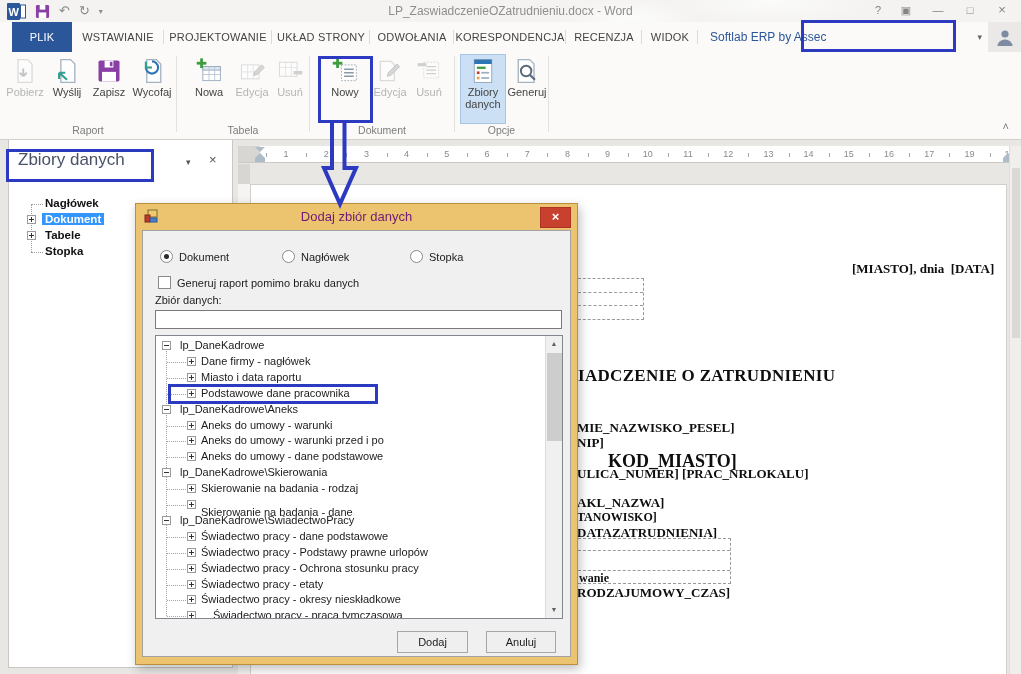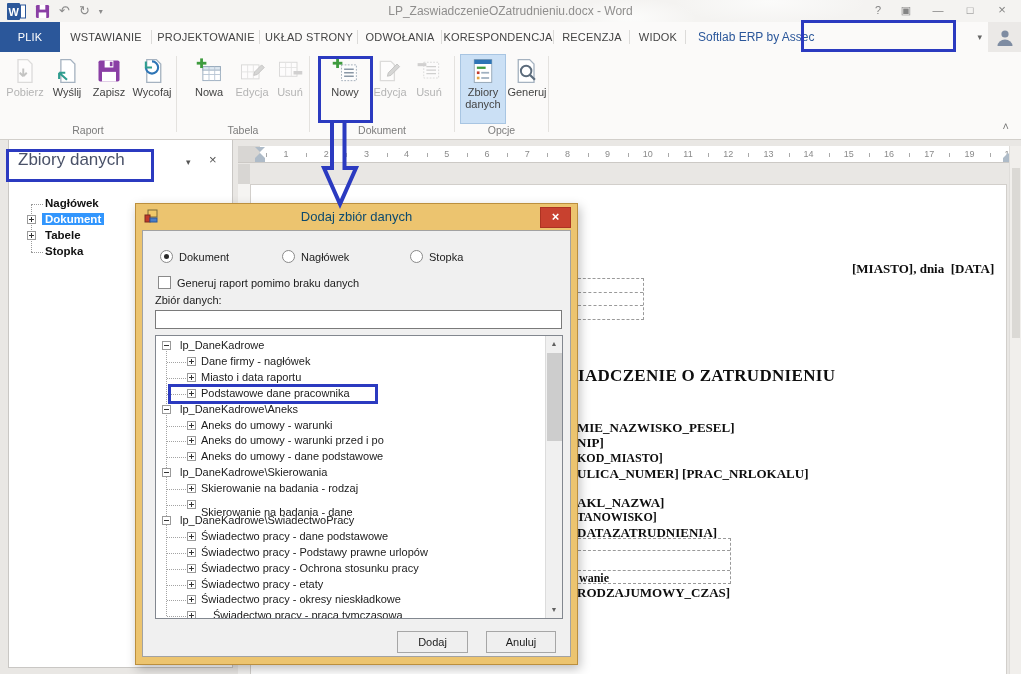--- a/index.html
+++ b/index.html
@@ -80,21 +80,21 @@
   #vscroll .thumb{position:absolute;left:2px;top:22px;width:8px;height:170px;background:#dbd9d5}
 
   .frag{position:absolute;font-family:"Liberation Serif",serif;font-weight:bold;color:#0e0e0e;white-space:pre;z-index:8}
   .dashtbl{position:absolute;z-index:8}
   .dline{position:absolute;border-top:1px dashed #9a9a9a;left:0;right:0}
 
   
   #dialog{position:absolute;left:135px;top:203px;width:443px;height:462px;background:#ecc46f;
           border:1px solid #bb8f3e;box-shadow:2px 4px 10px rgba(0,0,0,.25);z-index:30}
   #dlg-titlebar{position:absolute;left:0;top:0;right:0;height:26px}
-  #dlg-title{position:absolute;left:40px;right:40px;top:5px;text-align:center;font-size:13px;color:#0c4a6e}
+  #dlg-title{position:absolute;left:40px;right:40px;top:5px;text-align:center;font-size:13px;color:#701a75}
   #dlg-close{position:absolute;right:6px;top:3px;width:31px;height:21px;background:#c8412f;border:1px solid #ad3322;
              color:#fff;font-size:13px;font-weight:bold;text-align:center;line-height:18px}
   #dlg-icon{position:absolute;left:8px;top:5px}
   #dlg-body{position:absolute;left:6px;top:26px;right:6px;bottom:7px;background:#f0f0f0;border:1px solid #a2a2a2;font-size:11px;color:#1c1c1c}
 
   .radio{position:absolute;width:13px;height:13px;border:1px solid #8a8a8a;border-radius:50%;background:#fff}
   .radio.checked::after{content:"";position:absolute;left:3px;top:3px;width:5px;height:5px;border-radius:50%;background:#2b2b2b}
   .dlbl{position:absolute;white-space:nowrap}
   .chk{position:absolute;width:13px;height:13px;border:1px solid #8a8a8a;background:#fff}
   #dlg-input{position:absolute;left:12px;top:79px;width:407px;height:19px;border:1px solid #7a7a7a;background:#fff;font-size:11px;padding:0 3px;font-family:"Liberation Sans",sans-serif}
@@ -139,21 +139,21 @@
     </div>
     <div id="title-text">LP_ZaswiadczenieOZatrudnieniu.docx - Word</div>
     <span class="winctl" style="right:132px">?</span>
     <span class="winctl" style="right:104px">▣</span>
     <span class="winctl" style="right:72px">—</span>
     <span class="winctl" style="right:40px">□</span>
     <span class="winctl" style="right:8px;font-size:13px">×</span>
   </div>
 
   <div id="tabrow">
-    <div class="tab active" style="width: 60px;">PLIK</div>
+    <div class="tab active" style="width: 60px; margin-left: 12px;">PLIK</div>
       <div class="tab" style="width: 92px;">WSTAWIANIE</div>
       <div class="tab" style="width: 108px;">PROJEKTOWANIE</div>
       <div class="tab" style="width: 98px;">UKŁAD STRONY</div>
       <div class="tab" style="width: 84px;">ODWOŁANIA</div>
       <div class="tab" style="width: 112px;">KORESPONDENCJA</div>
       <div class="tab" style="width: 76px;">RECENZJA</div>
       <div class="tab" style="width: 56px;">WIDOK</div>
       <div class="tab addin" style="padding: 0px 12px;">Softlab ERP by Assec</div>
       <div id="tab-right">
       <span id="acct-caret">▾</span>
@@ -348,21 +348,21 @@
   <div id="page"></div>
   <div id="vscroll">
       <div class="thumb"></div>
     </div>
 
   <div id="frags">
       <span class="frag" style="left: 852px; top: 261px; font-size: 13px;">[MIASTO], dnia  [DATA]</span>
       <span class="frag" style="left: 578px; top: 366px; font-size: 17px; letter-spacing: 0.3px;">IADCZENIE O ZATRUDNIENIU</span>
       <span class="frag" style="left: 577px; top: 420px; font-size: 13px;">MIE_NAZWISKO_PESEL]</span>
       <span class="frag" style="left: 577px; top: 435px; font-size: 13px;">NIP]</span>
-      <span class="frag" style="left: 577px; top: 451px; font-size: 12px;">KOD_MIASTO]</span>
+      <span class="frag" style="left: 577px; top: 451px; font-size: 18px; padding-left: 31px;">KOD_MIASTO]</span>
       <span class="frag" style="left: 577px; top: 466px; font-size: 13px;">ULICA_NUMER] [PRAC_NRLOKALU]</span>
       <span class="frag" style="left: 577px; top: 495px; font-size: 13px;">AKL_NAZWA]</span>
       <span class="frag" style="left: 577px; top: 510px; font-size: 12px;">TANOWISKO]</span>
       <span class="frag" style="left: 577px; top: 525px; font-size: 13px;">DATAZATRUDNIENIA]</span>
       <span class="frag" style="left: 579px; top: 571px; font-size: 12px;">wanie</span>
       <span class="frag" style="left: 577px; top: 585px; font-size: 13px;">RODZAJUMOWY_CZAS]</span>
     </div>
   <div class="dashtbl" style="left:578px;top:278px;width:66px;height:42px;border:1px dashed #9a9a9a;border-left:none">
     <div class="dline" style="top:13px"></div>
     <div class="dline" style="top:26px"></div>

